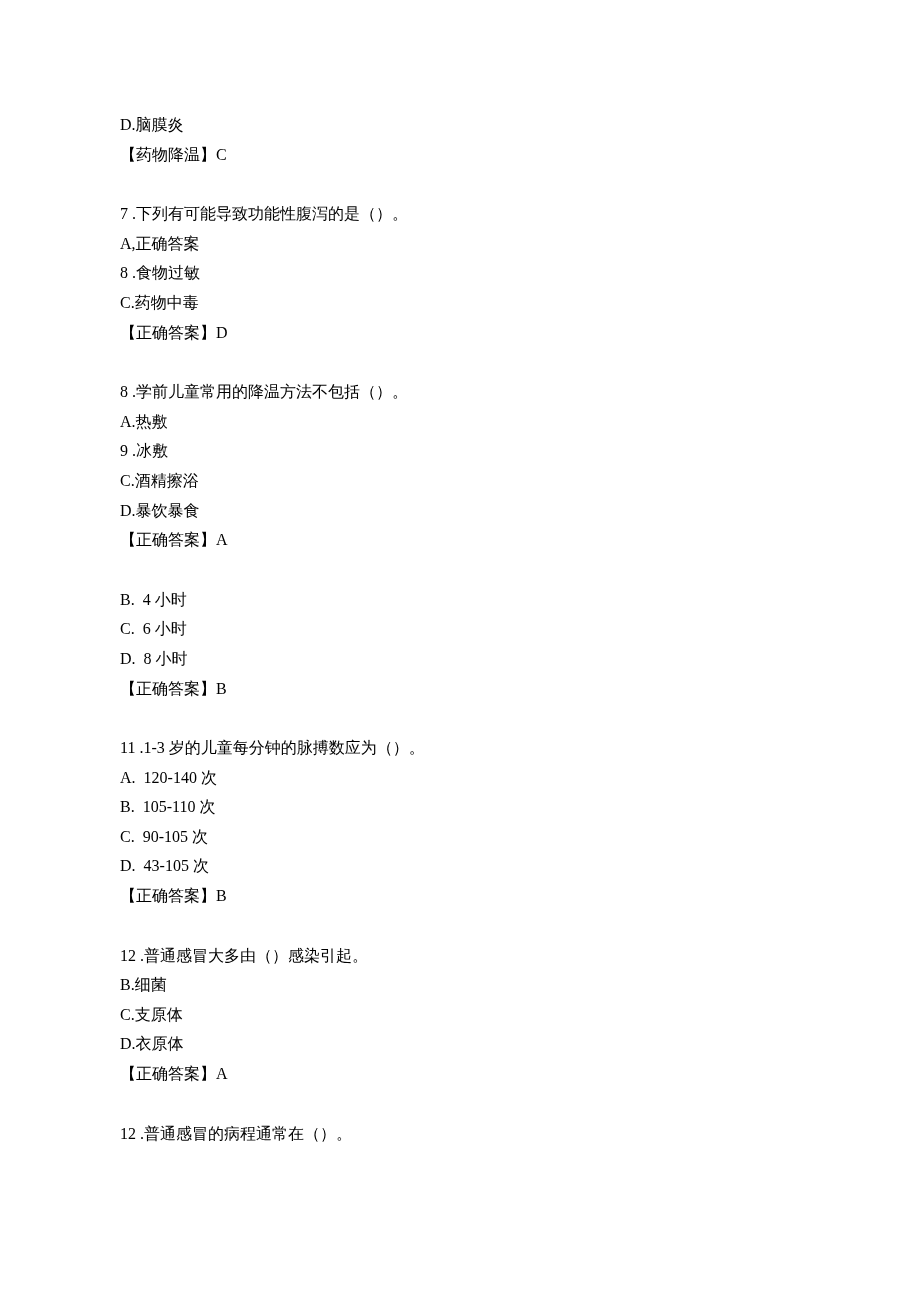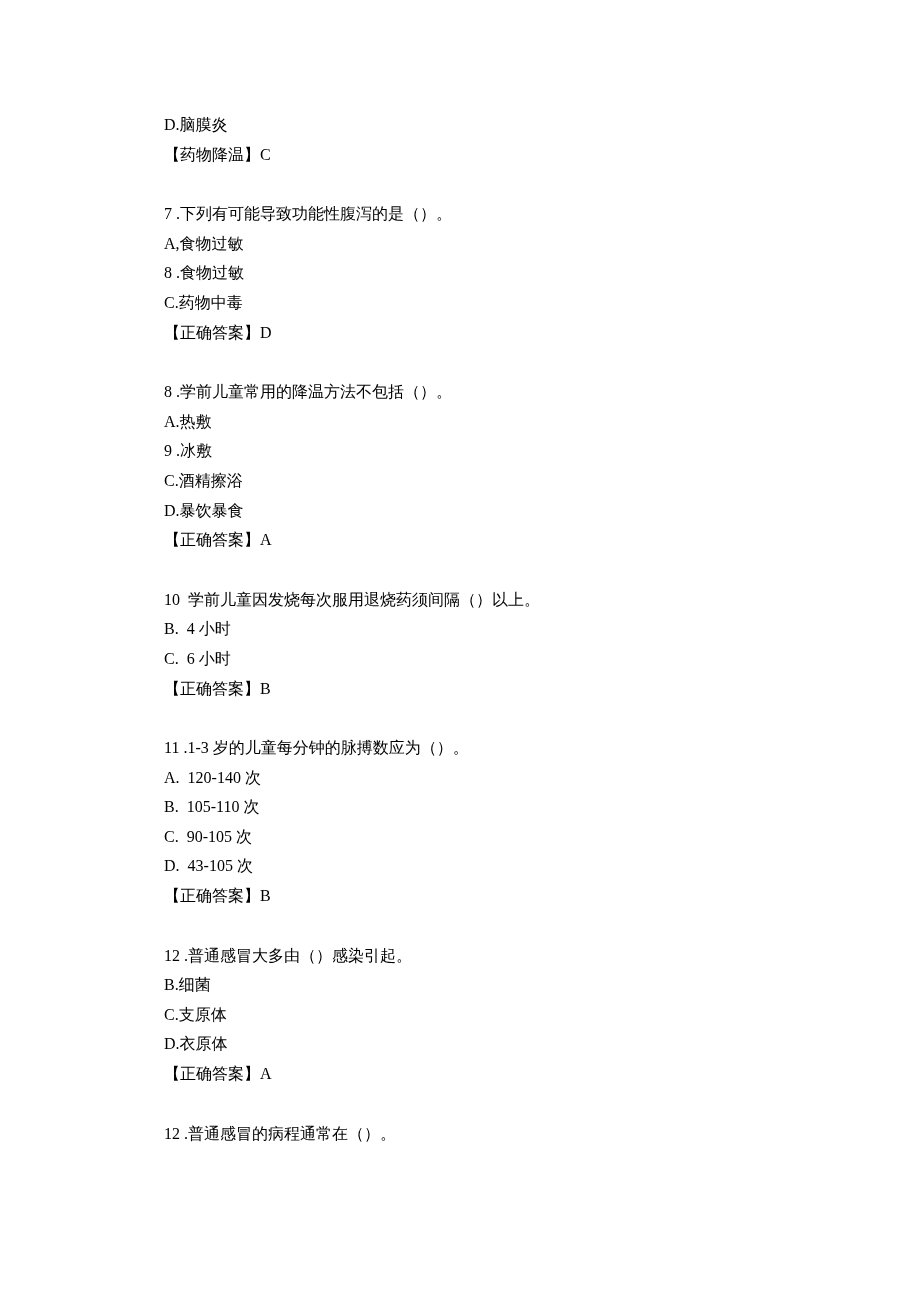--- a/index.html
+++ b/index.html
@@ -10,60 +10,59 @@
     width: 920px;
   }
   .page {
     padding: 110px 120px 60px 120px;
     font-size: 16px;
     line-height: 1.85;
     color: #000000;
   }
   .line {
     white-space: pre;
-    margin-left: 44px;
   }
   .block {
     margin-bottom: 30px;
   }
   .block:last-child {
     margin-bottom: 0;
   }
 </style>
 </head>
 <body>
 
 <div class="page">
 
   <div class="block">
     <div class="line">D.脑膜炎</div>
     <div class="line">【药物降温】C</div>
   </div>
 
   <div class="block">
     <div class="line">7 .下列有可能导致功能性腹泻的是（）。</div>
-    <div class="line">A,食物过敏</div>
+    <div class="line">A,正确答案</div>
     <div class="line">8 .食物过敏</div>
     <div class="line">C.药物中毒</div>
     <div class="line">【正确答案】D</div>
   </div>
 
   <div class="block">
     <div class="line">8 .学前儿童常用的降温方法不包括（）。</div>
     <div class="line">A.热敷</div>
     <div class="line">9 .冰敷</div>
     <div class="line">C.酒精擦浴</div>
     <div class="line">D.暴饮暴食</div>
     <div class="line">【正确答案】A</div>
   </div>
 
   <div class="block">
-    <div class="line">10  学前儿童因发烧每次服用退烧药须间隔（）以上。</div>
     <div class="line">B.  4 小时</div>
     <div class="line">C.  6 小时</div>
+    <div class="line">D.  8 小时</div>
     <div class="line">【正确答案】B</div>
   </div>
 
   <div class="block">
     <div class="line">11 .1-3 岁的儿童每分钟的脉搏数应为（）。</div>
     <div class="line">A.  120-140 次</div>
     <div class="line">B.  105-110 次</div>
     <div class="line">C.  90-105 次</div>
     <div class="line">D.  43-105 次</div>
     <div class="line">【正确答案】B</div>

